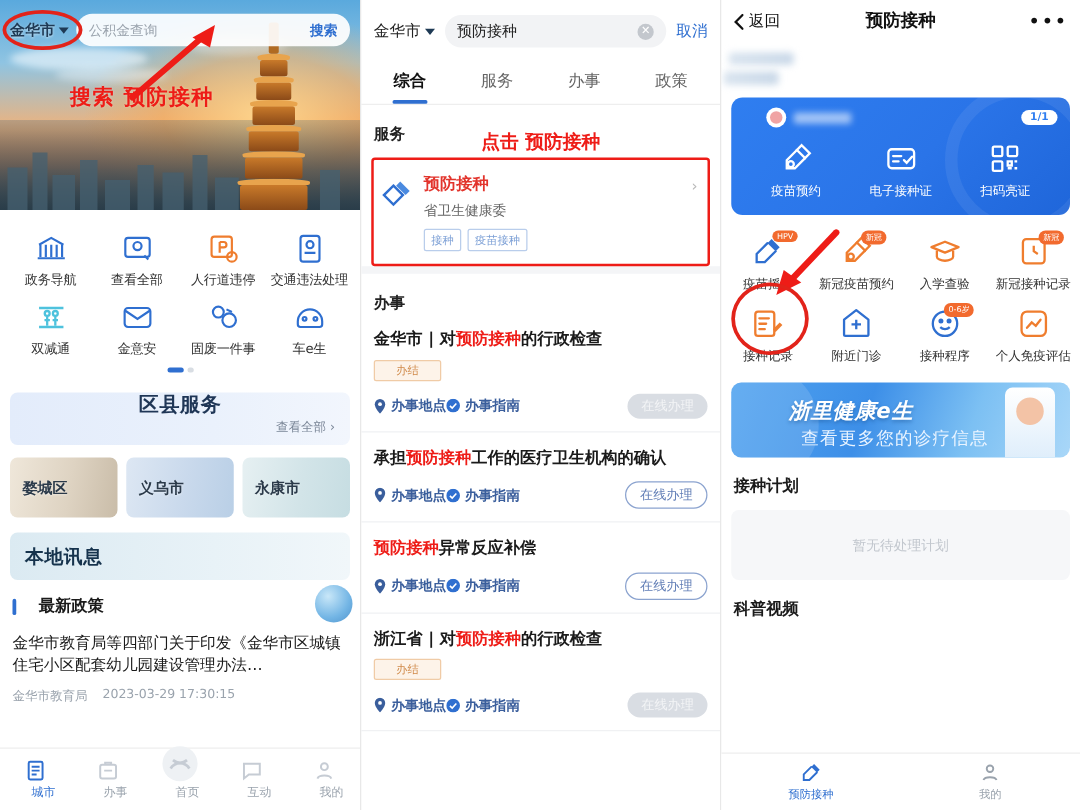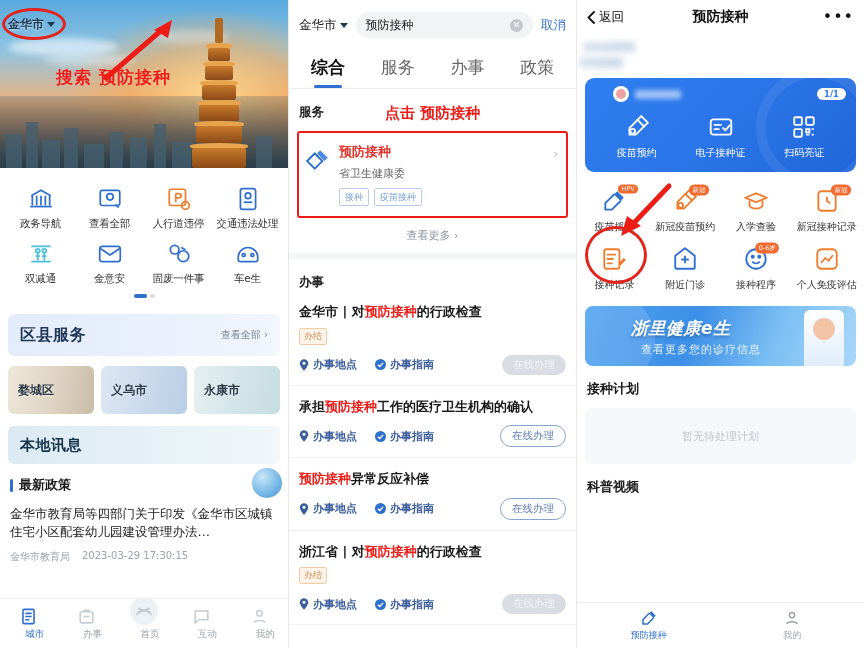--- a/index.html
+++ b/index.html
@@ -78,21 +78,21 @@
   .grid-cell { flex: 1; text-align: center; padding: 6px 0 4px; }
   .gi { width: 26px; height: 26px; margin: 0 auto 5px; }
   .gi-label { font-size: 10.5px; color: #333; letter-spacing: -.2px; }
   .dots { display:flex; justify-content:center; gap: 3px; padding: 4px 0 6px; }
   .dot { width: 5px; height: 4px; border-radius: 2px; background: #d8dde3; }
   .dot.on { width: 13px; background: #2f6fd0; }
 
   .sec-banner {
     margin: 4px 8px 0; height: 42px; border-radius: 6px;
     background: linear-gradient(90deg,#e3ecfb 0%, #eaf1fc 60%, #f2f6fd 100%);
-    display: flex; align-items: center; padding: 0 12px;
+    display: flex; align-items: center; padding: 0 12px; flex-direction: column;
   }
   .sec-banner .t { font-size: 16px; font-weight: 800; color: #1f3656; letter-spacing:.5px; }
   .sec-banner .more { margin-left:auto; font-size: 10px; color: #7b8798; }
 
   .dist-row { display: flex; gap: 7px; padding: 10px 8px 12px; }
   .dist-card {
     flex:1; height: 48px; border-radius: 6px; position: relative; overflow:hidden;
     display:flex; align-items:center; padding-left: 10px;
   }
   .dist-card.a { background: linear-gradient(100deg,#efe7da 0%, #ded3c2 55%, #c9bca8 100%); }
@@ -101,21 +101,21 @@
   .dist-card .n { font-size: 12px; font-weight: 700; color: #2b3a4a; text-shadow:0 1px 2px rgba(255,255,255,.5); }
 
   .news-banner {
     margin: 0 8px; height: 38px; border-radius: 6px;
     background: linear-gradient(90deg,#dbeaf2 0%, #e8f2f7 60%, #f1f7fa 100%);
     display:flex; align-items:center; padding: 0 12px;
   }
   .news-banner .t { font-size: 15px; font-weight: 800; color: #16334d; letter-spacing:.5px; }
 
   .news-body { padding: 12px 10px 0; position: relative; }
-  .nb-head { display:flex; align-items:center; gap: 6px; }
+  .nb-head { display:flex; align-items:center; gap: 18px; }
   .nb-bar { width: 3px; height: 13px; background: #2f6fd0; border-radius: 2px; }
   .nb-title { font-size: 13px; font-weight: 800; color: #1a1a1a; }
   .nb-ball {
     position:absolute; right: 6px; top: 4px; width: 30px; height: 30px; border-radius: 50%;
     background: radial-gradient(circle at 35% 30%, #bfe3f7, #5aa8e0 60%, #2f7fc4 100%);
     opacity: .85;
   }
   .nb-text { margin-top: 11px; font-size: 12.5px; line-height: 1.45; color: #1a1a1a; }
   .nb-meta { margin-top: 9px; font-size: 10px; color: #9aa3ad; display:flex; gap: 12px; }
 
@@ -136,21 +136,21 @@
     flex:1; height: 26px; background:#f2f3f5; border-radius: 13px;
     display:flex; align-items:center; padding: 0 10px;
   }
   .p2-field .v { font-size: 12px; color: #222; }
   .clear-x {
     margin-left:auto; width: 13px; height: 13px; border-radius: 50%;
     background:#c3c7cd; color:#fff; font-size: 9px; line-height: 13px; text-align:center;
   }
   .p2-cancel { font-size: 12.5px; color: #2f6fd0; }
   .p2-tabs { display:flex; padding: 0 4px; margin-top: 12px; border-bottom: 1px solid #eee; position: relative; }
-  .p2-tab { flex:1; text-align:center; padding: 6px 0 9px; font-size: 17px; color: #666; }
+  .p2-tab { flex:1; text-align:center; padding: 6px 0 9px; font-size: 13px; color: #666; }
   .p2-tab.active { color: #111; font-weight: 800; }
   .p2-tab .ul {
     display:block; width: 28px; height: 2.5px; background: #2f6fd0; border-radius:2px;
     margin: 6px auto -11px;
   }
   .p2-sec { padding: 12px 10px 0; }
   .p2-sec-t { font-size: 12.5px; font-weight: 700; color: #222; }
   .anno-click { position:absolute; left: 96px; top: 104px; font-size: 15px; z-index: 6; }
   .svc-card {
     margin: 10px 8px 0; border: 2.5px solid #ee1c17; border-radius: 3px;
@@ -167,23 +167,23 @@
   .chev { position:absolute; right: 8px; top: 14px; color:#bbb; font-size: 12px; }
   .more-row { text-align:center; font-size: 11px; color: #8b949e; padding: 10px 0 10px; }
   .p2-div { height: 6px; background: #f4f5f7; }
 
   .affair { padding: 12px 10px 10px; border-bottom: 1px solid #f0f1f3; }
   .aff-title { font-size: 13px; font-weight: 700; color: #1a1a1a; line-height: 1.35; }
   .hl { color: #ee1c17; }
   .aff-tag {
     display:inline-block; margin-top: 7px; font-size: 9px; color:#d08a4a;
     border: 1px solid #f0cba6; background:#fdf3e9; border-radius: 2px;
-    padding: 1px 4px; filter: blur(.5px);
-  }
-  .aff-foot { display:flex; align-items:center; margin-top: 10px; gap: 18px; }
+    padding: 1px 17px; filter: blur(.5px);
+  }
+  .aff-foot { display:flex; align-items:center; margin-top: 10px; }
   .aff-link { display:flex; align-items:center; gap: 4px; font-size: 11px; font-weight: 700; color: #3a5e9c; }
   .aff-btn {
     margin-left:auto; font-size: 10.5px; padding: 3px 11px; border-radius: 11px;
     border: 1px solid #8ba3cf; color: #5f7cb5;
   }
   .aff-btn.disabled { border: none; background: #d9dde3; color: #f3f4f6; filter: blur(.5px); }
 
   
   .p3-nav { height: 34px; display:flex; align-items:center; padding: 0 10px; }
   .p3-back { display:flex; align-items:center; gap: 4px; font-size: 12.5px; color: #111; }
@@ -225,21 +225,21 @@
   }
   .p3-banner {
     margin: 6px 8px 0; height: 60px; border-radius: 8px; overflow: hidden; position: relative;
     background: linear-gradient(110deg,#4fa2ef 0%, #3d8fe8 40%, #7cc0f3 70%, #a9d7f8 100%);
   }
   .p3-banner .bt {
     position:absolute; left: 46px; top: 11px; font-size: 17px; font-weight: 800; color:#fff;
     font-style: italic; text-shadow: 0 2px 3px rgba(20,70,130,.45); letter-spacing: .5px;
   }
   .p3-banner .bs {
-    position:absolute; left: 56px; top: 36px; font-size: 11px; color: #eaf4ff; letter-spacing: 1px;
+    position:absolute; left: 56px; top: 36px; font-size: 14px; color: #eaf4ff; letter-spacing: 1px;
   }
   .p3-banner .blob {
     position:absolute; left: -26px; top: -14px; width: 96px; height: 96px; border-radius: 50%;
     background: rgba(255,255,255,.13);
   }
   .p3-banner .doc {
     position:absolute; right: 12px; bottom: 0; width: 40px; height: 56px;
     background: linear-gradient(180deg,#ffffff 0%, #dfeefb 100%); border-radius: 6px 6px 0 0;
   }
   .p3-banner .doc::after {
@@ -301,20 +301,24 @@
         <div class="tier" style="bottom:107px;width:22px; height:13px;"></div>
         <div class="roof" style="bottom:120px;width:26px;"></div>
         <div class="tier" style="bottom:125px;width:8px;  height:25px; background:#b06a22;"></div>
       </div>
 
       <div class="searchbar">
         <div class="city-sel">
           <span>金华市</span>
           <span class="caret-d"></span>
         </div>
+        <div class="searchfield">
+          <span class="ph">公积金查询</span>
+          <span class="search-btn">搜索</span>
+        </div>
       </div>
 
       <div class="anno-red anno-hero">搜索 预防接种</div>
     </div>
 
     <div class="ellipse-hi" style="left:2px; top:8px; width:64px; height:32px;"></div>
 
     <svg class="arrow-svg" style="left:98px; top:18px;" width="90" height="64" viewBox="0 0 90 64">
       <path d="M8 60 L66 10" stroke="#ee1c17" stroke-width="5" stroke-linecap="round" fill="none"></path>
       <path d="M74 2 L56 12 L70 20 Z" fill="#ee1c17"></path>
@@ -540,21 +544,20 @@
         <div class="svc-title">预防接种</div>
         <div class="svc-sub">省卫生健康委</div>
         <div class="svc-tags">
           <span class="svc-tag">接种</span>
           <span class="svc-tag">疫苗接种</span>
         </div>
       </div>
       <span class="chev">›</span>
     </div>
 
-    <div class="more-row">查看更多 ›</div>
     <div class="p2-div"></div>
 
     <div class="p2-sec">
       <span class="p2-sec-t">办事</span>
     </div>
 
     <div class="affair">
       <div class="aff-title">
         <span>金华市 | 对</span><span class="hl">预防接种</span><span>的行政检查</span>
       </div>

